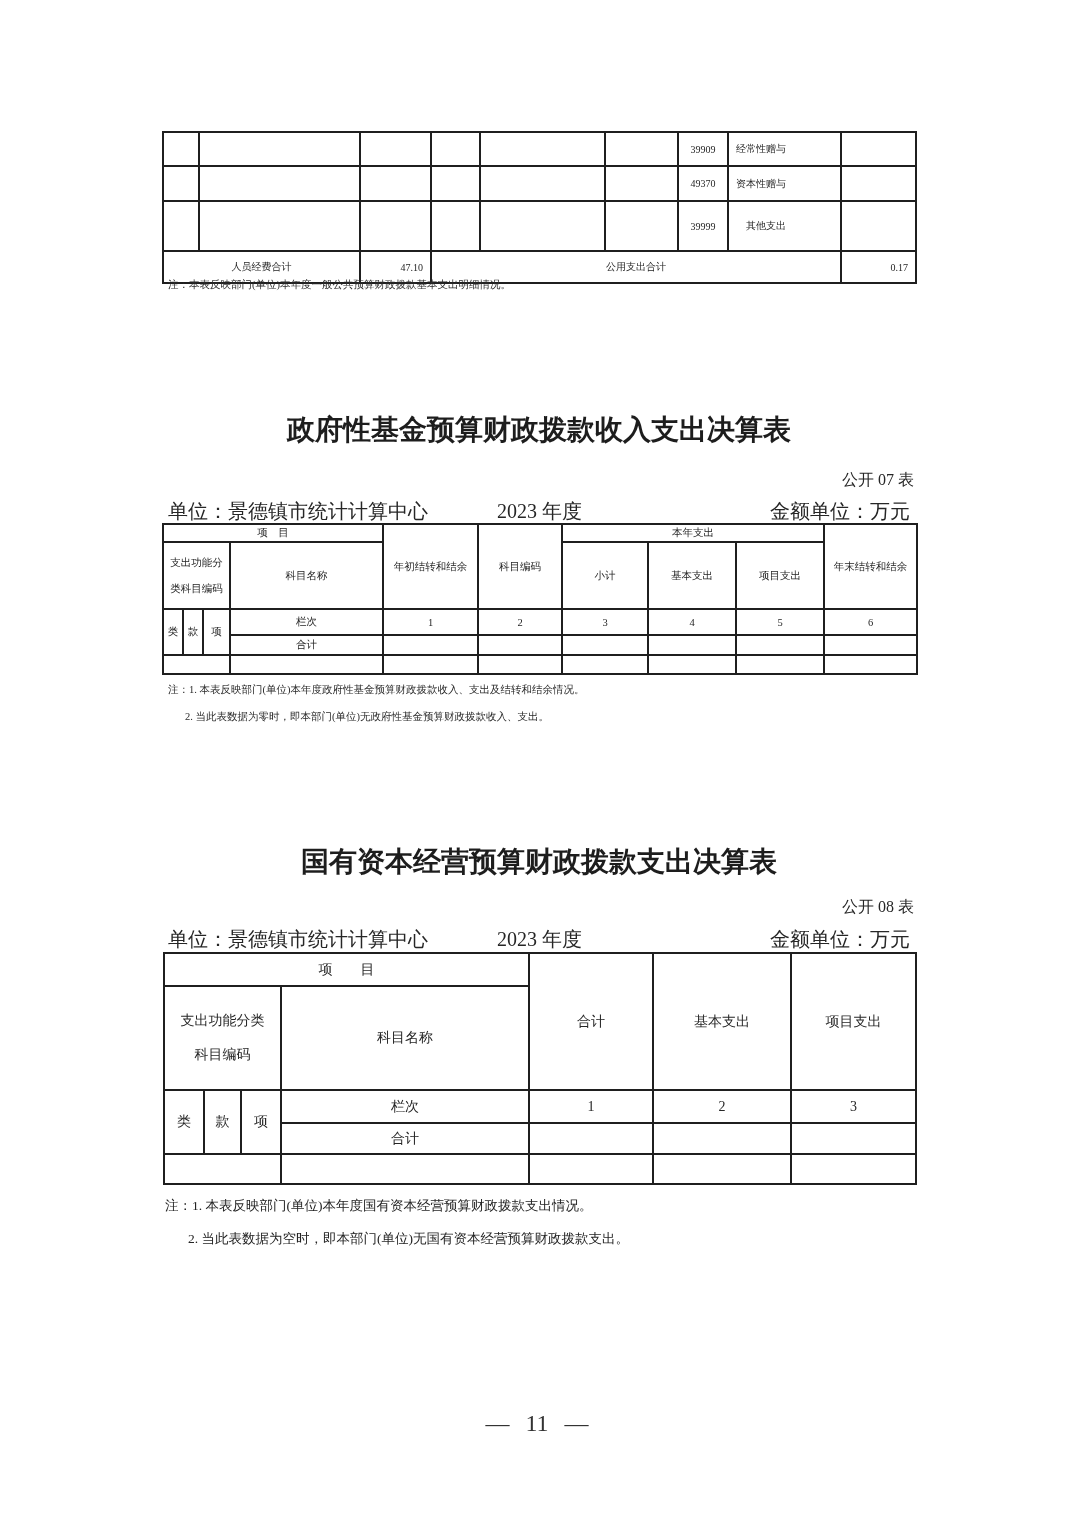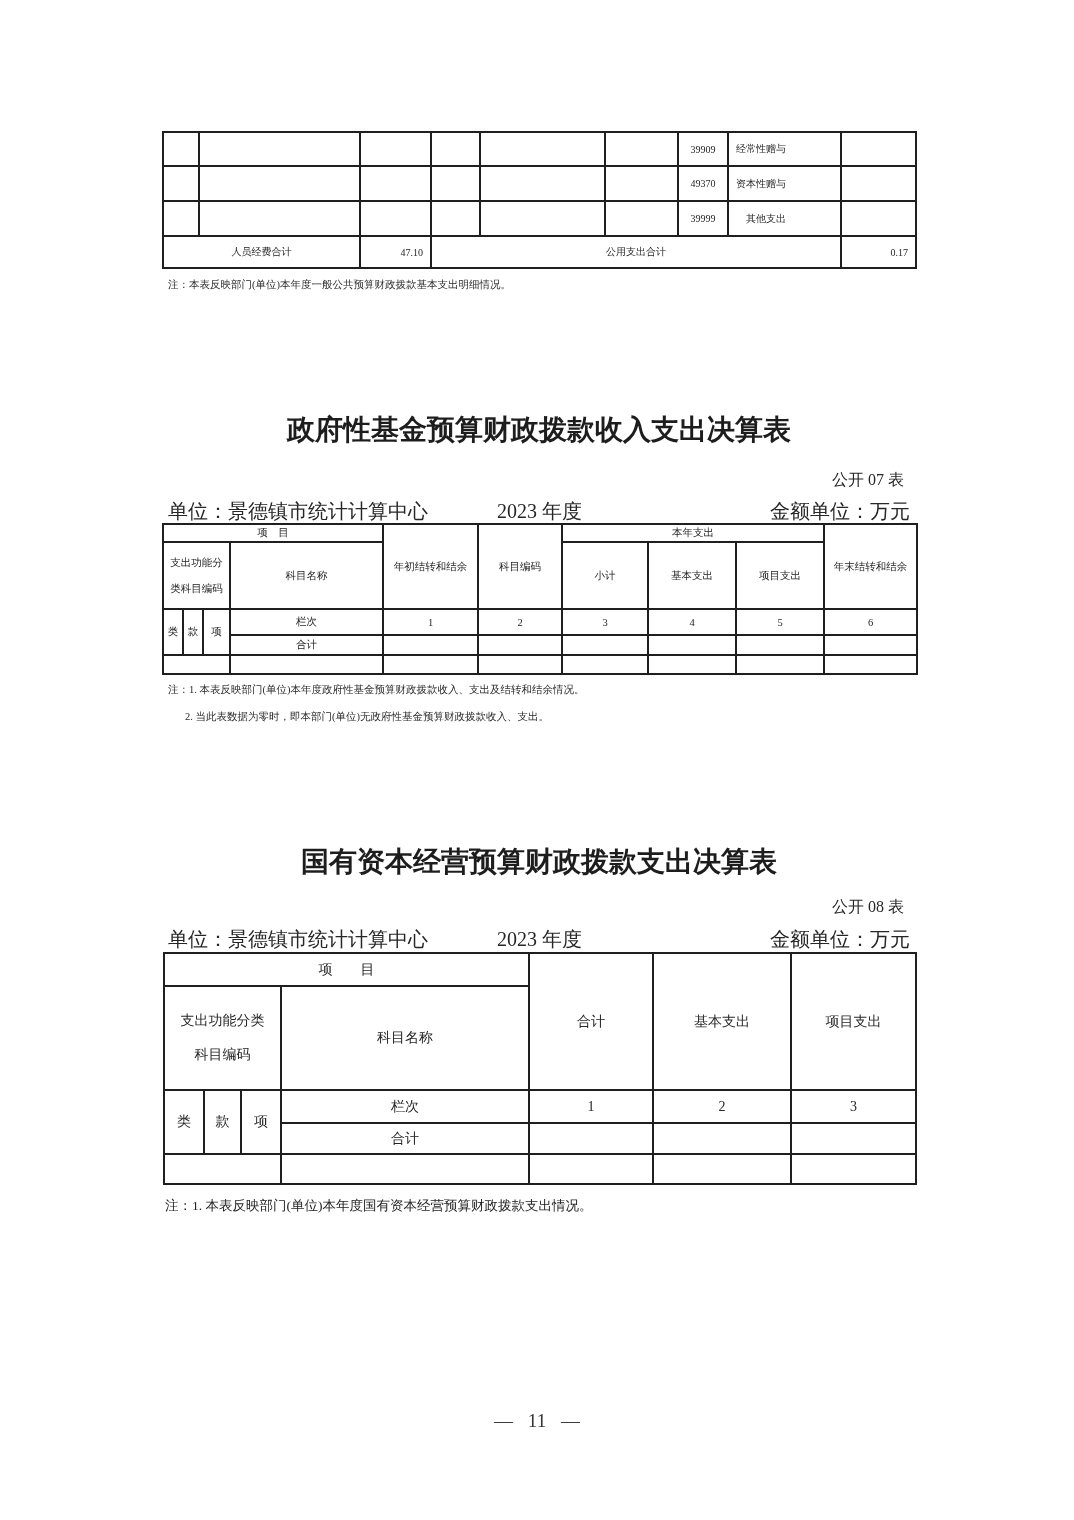--- a/index.html
+++ b/index.html
@@ -22,30 +22,30 @@
   .t07{left:162px;top:523px;width:754px;}
   .t07 td{font-size:10.5px;}
   
   .t08{left:163px;top:952px;width:752px;}
   .t08 td{font-size:14px;}
   .code2{display:flex;flex-direction:column;justify-content:center;align-items:center;}
   .t07 .code2{gap:12px;}
   .t08 .code2{gap:16px;}
   .doc-title{position:absolute;left:162px;width:754px;text-align:center;
     font-weight:bold;font-size:28px;color:#1d1d1d;}
-  .table-no{position:absolute;left:158px;width:754px;text-align:right;
+  .table-no{position:absolute;left:168px;width:754px;text-align:right;
     padding-right:8px;box-sizing:border-box;font-size:16px;}
   .meta{position:absolute;left:162px;width:754px;height:20px;font-size:20px;}
   .meta .m-unit{position:absolute;left:6px;top:0;}
   .meta .m-year{position:absolute;left:335px;top:0;}
   .meta .m-amt{position:absolute;right:6px;top:0;}
   .note-s{position:absolute;font-size:10.5px;color:#2b2b2b;white-space:nowrap;}
   .note-l{position:absolute;font-size:13.5px;color:#242424;white-space:nowrap;}
   .page-no{position:absolute;left:0;top:1410px;width:1074px;text-align:center;
-    font-size:19px;word-spacing:10px;color:#333;}
+    font-size:24px;word-spacing:10px;color:#333;}
 </style>
 </head>
 <body>
 
 <div class="page">
 
   <table class="grid t-basic">
     <colgroup>
       <col style="width:36px">
         <col style="width:161px">
@@ -73,21 +73,21 @@
       <td></td>
       <td></td>
       <td></td>
       <td></td>
       <td></td>
       <td></td>
       <td>49370</td>
       <td class="name">资本性赠与</td>
       <td></td>
     </tr>
-    <tr style="height:35px">
+    <tr style="height:50px">
       <td></td>
       <td></td>
       <td></td>
       <td></td>
       <td></td>
       <td></td>
       <td>39999</td>
       <td class="name-indent">其他支出</td>
       <td></td>
     </tr>
@@ -230,16 +230,17 @@
     <tr style="height:30px">
       <td colspan="3"></td>
       <td></td>
       <td></td>
       <td></td>
       <td></td>
     </tr>
   </tbody>
     </table>
   <div class="note-l" style="left:165px;top:1197px;">注：1. 本表反映部门(单位)本年度国有资本经营预算财政拨款支出情况。</div>
+  <div class="note-l" style="left:188px;top:1230px;">2. 当此表数据为空时，即本部门(单位)无国有资本经营预算财政拨款支出。</div>
 
   <div class="page-no">— 11 —</div>
 
 </div>
 
 </body></html>

